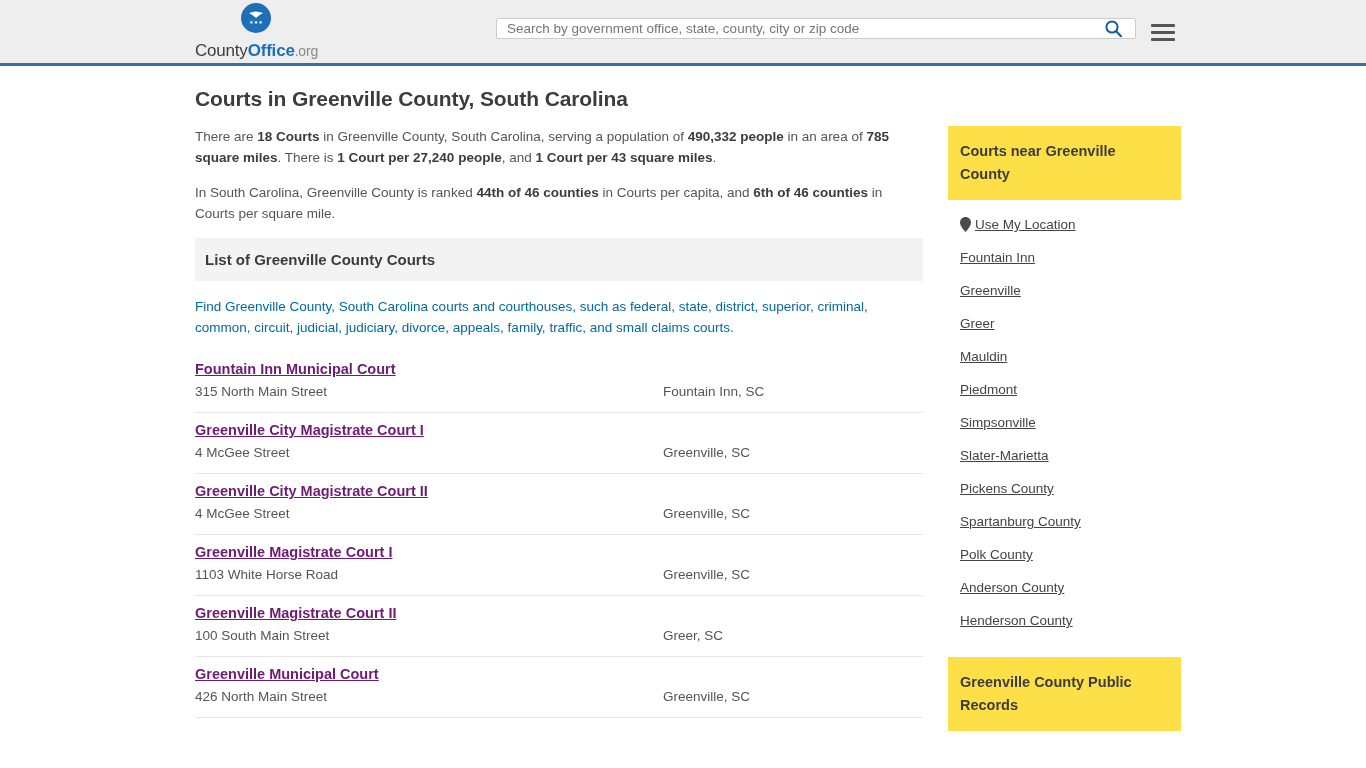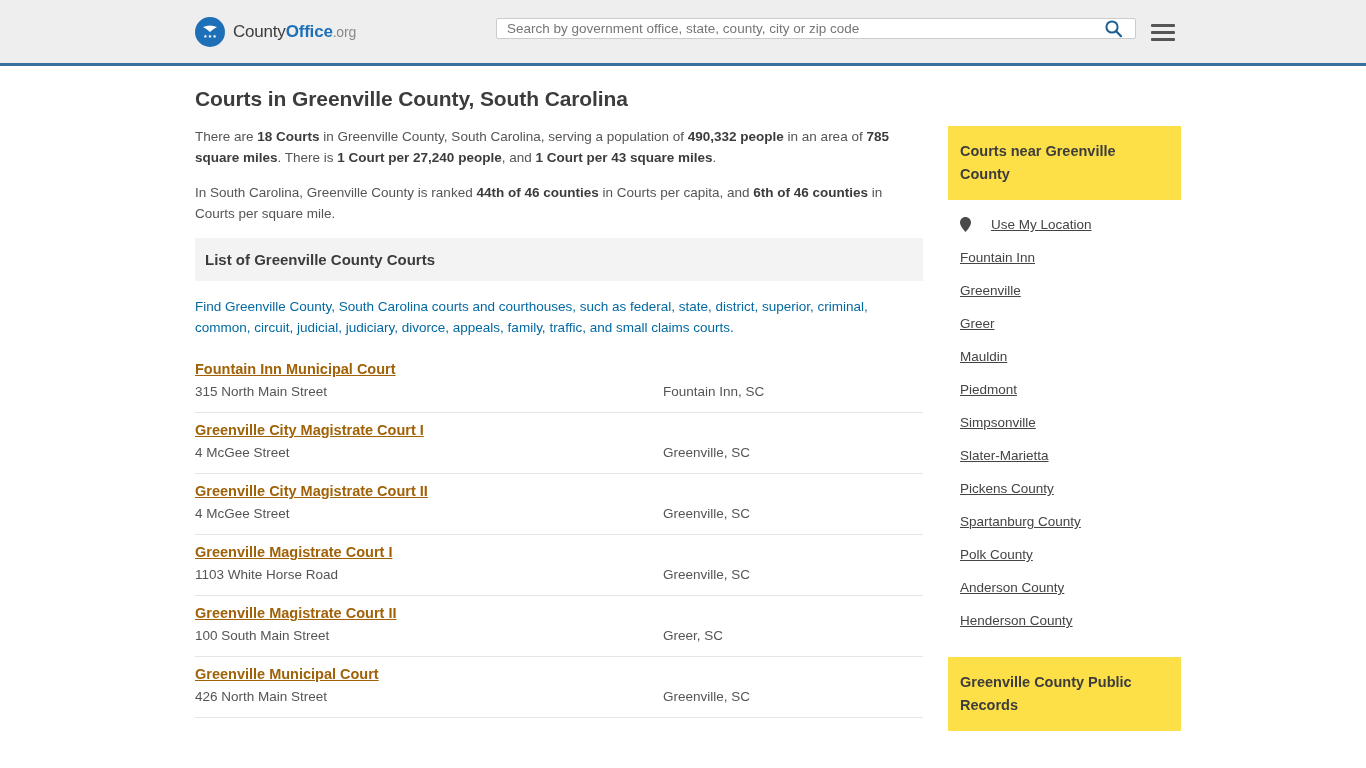--- a/index.html
+++ b/index.html
@@ -20,20 +20,21 @@
     display: flex;
     align-items: center;
     position: relative;
   }
   .brand {
     display: flex;
     align-items: center;
     margin-left: 195px;
     gap: 8px;
     text-decoration: none;
+    flex-direction: column;
   }
   .brand-mark {
     width: 30px; height: 30px;
     border-radius: 50%;
     background: #1d70b8;
     display: flex;
     align-items: center;
     justify-content: center;
     flex-shrink: 0;
   }
@@ -157,21 +158,21 @@
   
   .court-row {
     border-bottom: 1px solid #e6e6e6;
     padding: 8px 0 13px 0;
   }
   .court-row:first-child { padding-top: 0; }
   .court-name {
     display: inline-block;
     font-size: 14.5px;
     font-weight: bold;
-    color: #a16207;
+    color: #701a75;
     text-decoration: underline;
     margin-bottom: 7px;
     cursor: pointer;
   }
   .court-detail {
     display: flex;
     font-size: 13.5px;
     color: #555555;
   }
   .court-addr { width: 468px; flex-shrink: 0; }
@@ -184,21 +185,21 @@
     padding: 14px 12px;
     font-size: 14.5px;
     font-weight: bold;
     color: #3c3c3c;
     line-height: 23px;
   }
   .side-links { padding: 8px 0 0 12px; }
   .side-link-row {
     display: flex;
     align-items: center;
-    gap: 20px;
+    gap: 4px;
     padding: 9px 0;
   }
   .side-link {
     font-size: 13.5px;
     color: #444444;
     text-decoration: underline;
     cursor: pointer;
   }
   .pin-icon { display: flex; align-items: center; flex-shrink: 0; }
 </style>

